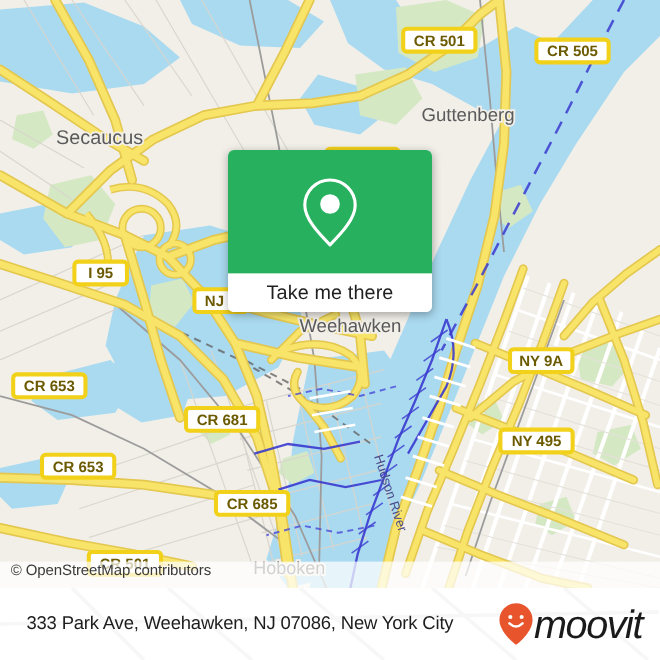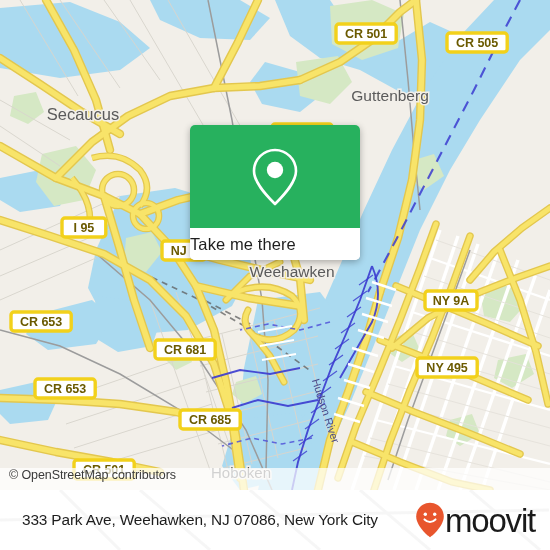--- a/index.html
+++ b/index.html
@@ -70,20 +70,21 @@
     background: #27b15e;
     display: flex;
     align-items: center;
     justify-content: center;
   }
   .card-bottom {
     flex: 1 1 auto;
     background: #ffffff;
     display: flex;
     align-items: center;
+    justify-content: center;
   }
   .card-bottom span {
     font-size: 16.5px;
     color: #1f1f1f;
     letter-spacing: 0.1px;
   }
 
   
   .footer {
     position: absolute;
@@ -110,20 +111,21 @@
     white-space: nowrap;
     letter-spacing: -0.15px;
   }
   .brand {
     position: absolute;
     right: 14px;
     top: 50%;
     transform: translateY(-50%);
     display: flex;
     align-items: center;
+    font-style: italic;
   }
   .brand-word {
     font-size: 33px;
     color: #1a1a1a;
     letter-spacing: -1.2px;
     font-weight: 400;
     line-height: 1;
   }
 </style>
 </head>

